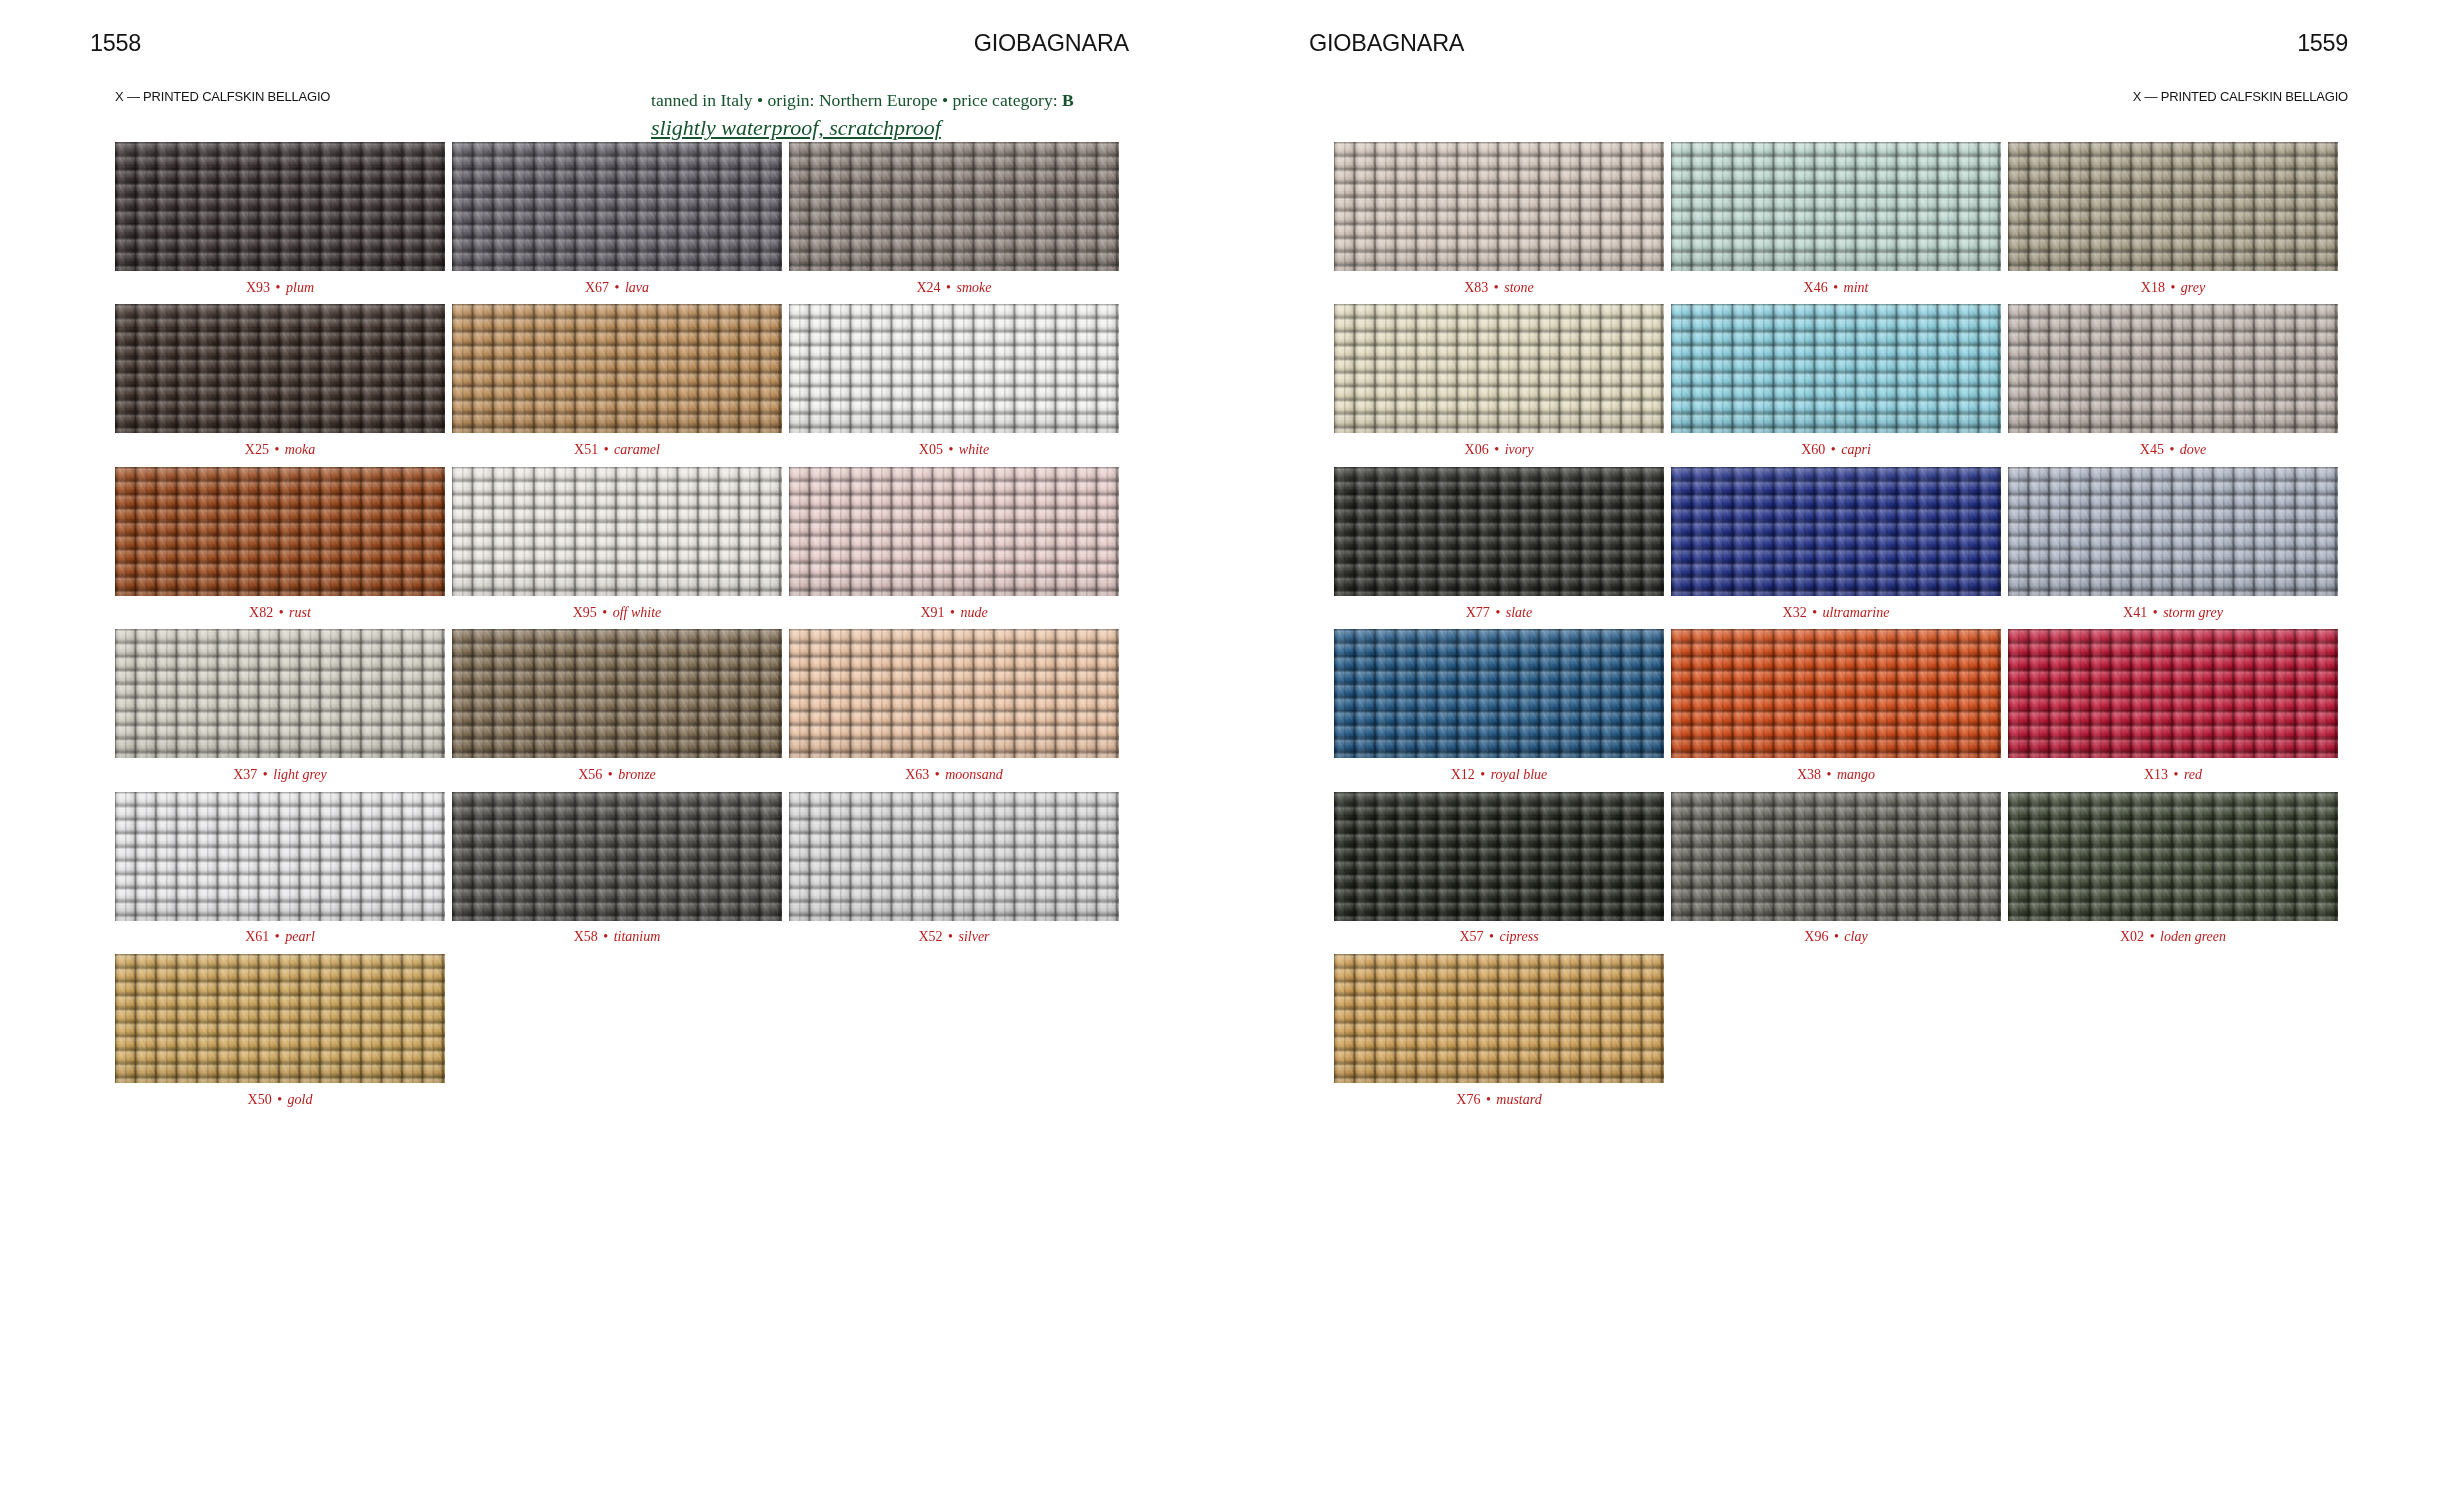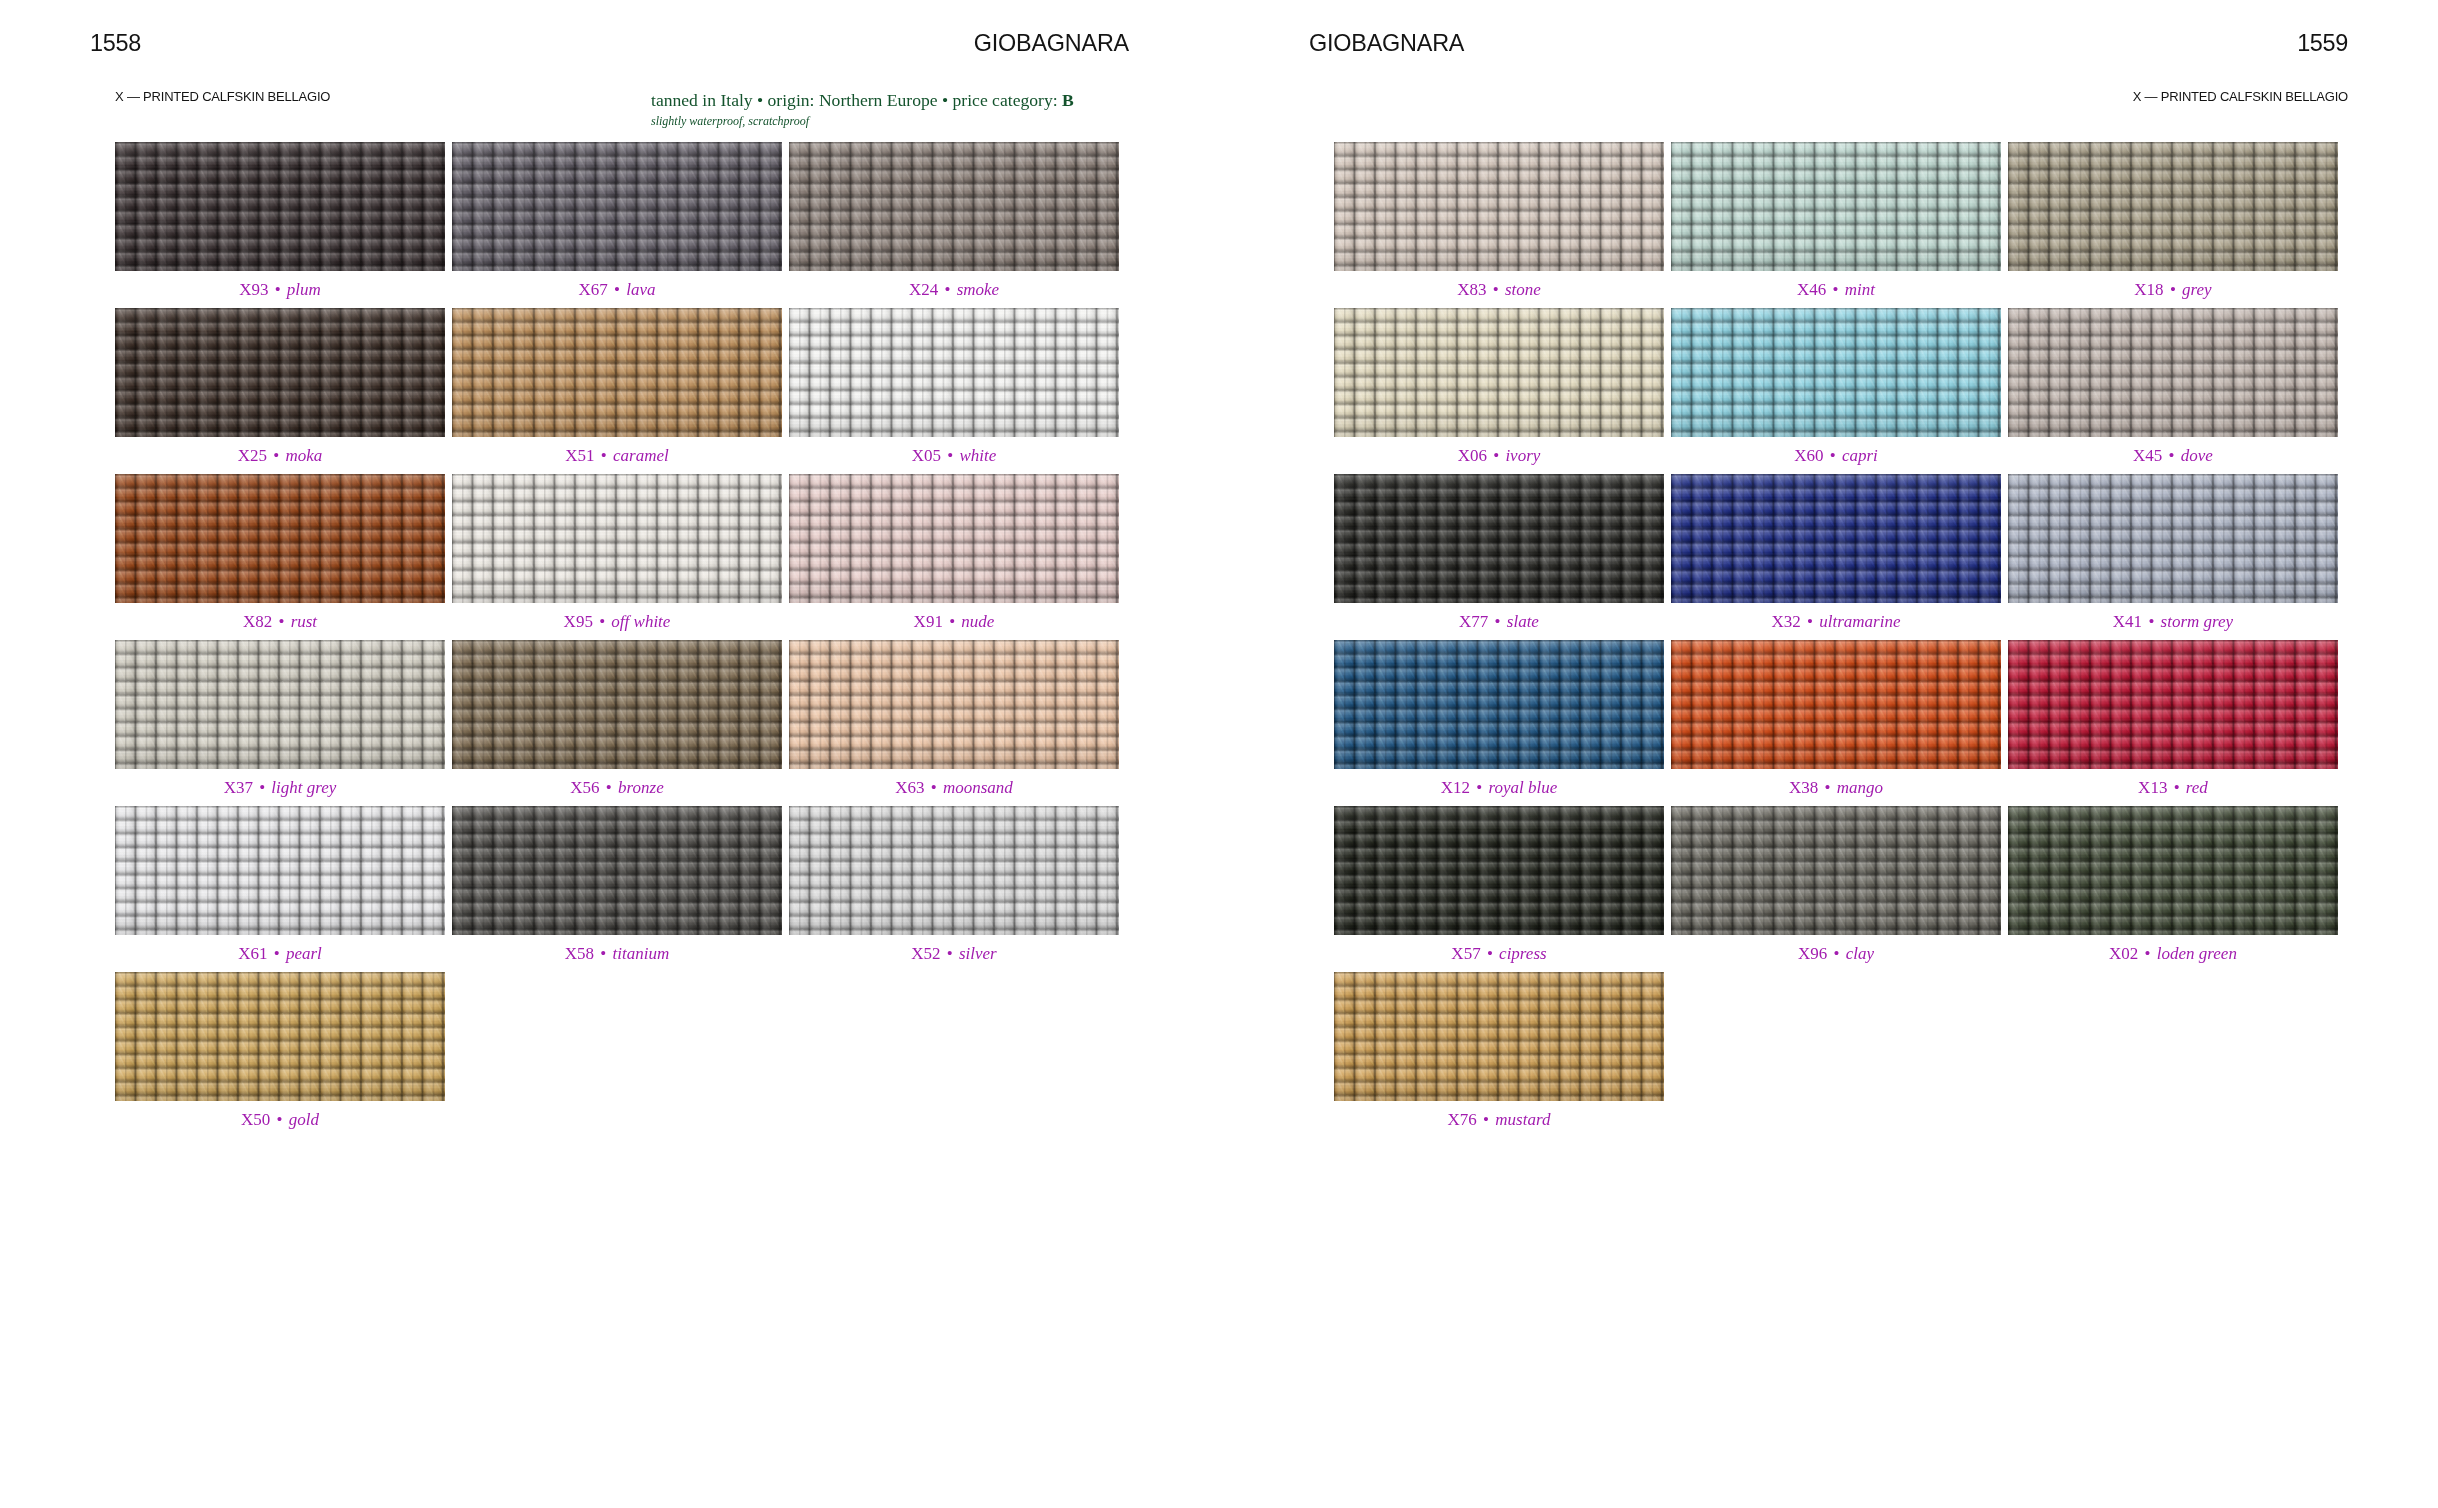--- a/index.html
+++ b/index.html
@@ -83,25 +83,26 @@
     font-family: "Liberation Serif", serif;
     color: #14532d;
   }
   .spec-line-1 {
     font-size: 17.6px;
     line-height: 1.25;
     white-space: nowrap;
   }
   .spec-line-1 b { font-weight: 700; }
   .spec-line-2 {
-    font-size: 12px;
+    font-size: 22px;
     font-style: italic;
     line-height: 1.3;
     margin-top: 2px;
     white-space: nowrap;
+    text-decoration: underline;
   }
 
   
   .grid {
     position: absolute;
     top: 142px;
     left: 115px;
     width: 1014px;
     display: flex;
     flex-wrap: wrap;
@@ -192,22 +193,22 @@
     position: absolute;
     inset: 0;
     background:
       linear-gradient(180deg, rgba(255,255,255,0.10) 0%, rgba(0,0,0,0.00) 18%, rgba(0,0,0,0.00) 80%, rgba(0,0,0,0.10) 100%);
   }
 
   .caption {
     width: 330px;
     text-align: center;
     font-family: "Liberation Serif", serif;
-    font-size: 17px;
-    color: #a21caf;
+    font-size: 14px;
+    color: #b91c1c;
     padding-top: 8.8px;
     line-height: 1.2;
     white-space: nowrap;
   }
   .caption .code { font-style: normal; }
   .caption .sep { font-style: normal; padding: 0 2px; }
   .caption .name { font-style: italic; }
 </style>
 </head>
 <body>

